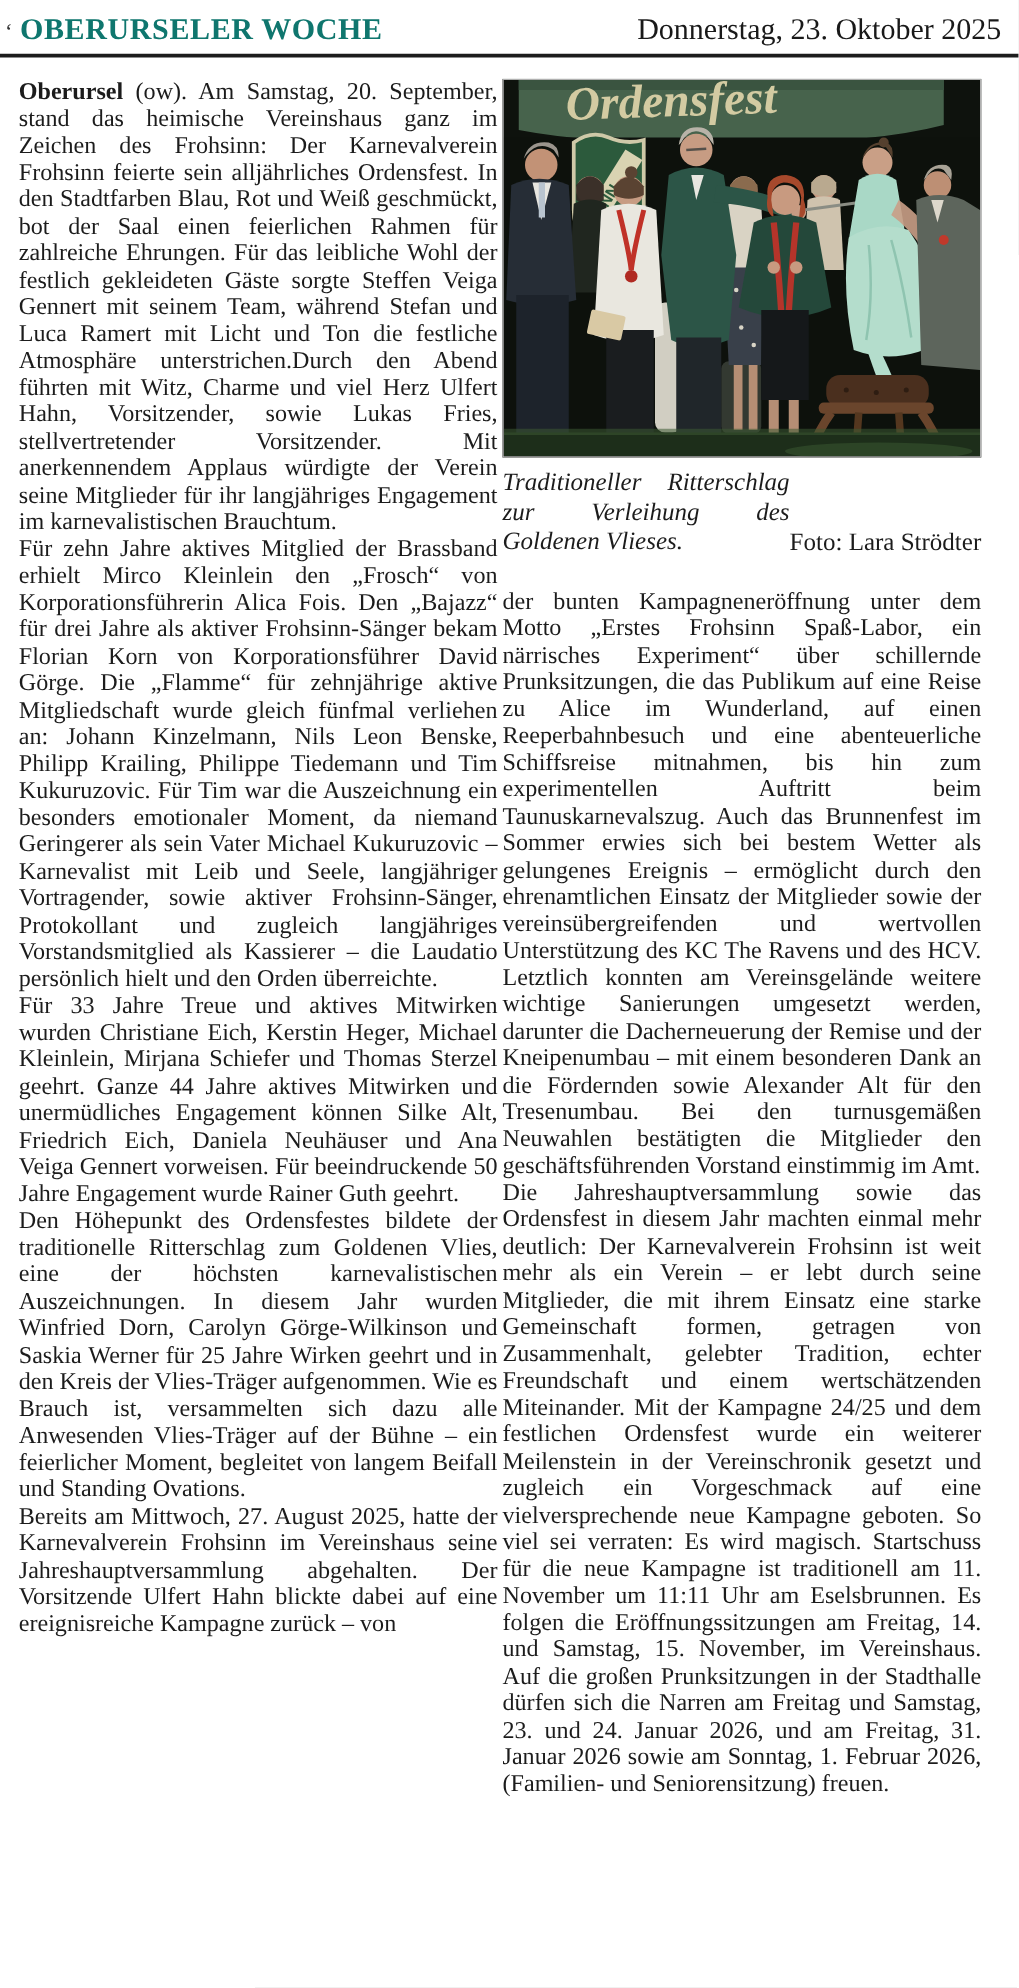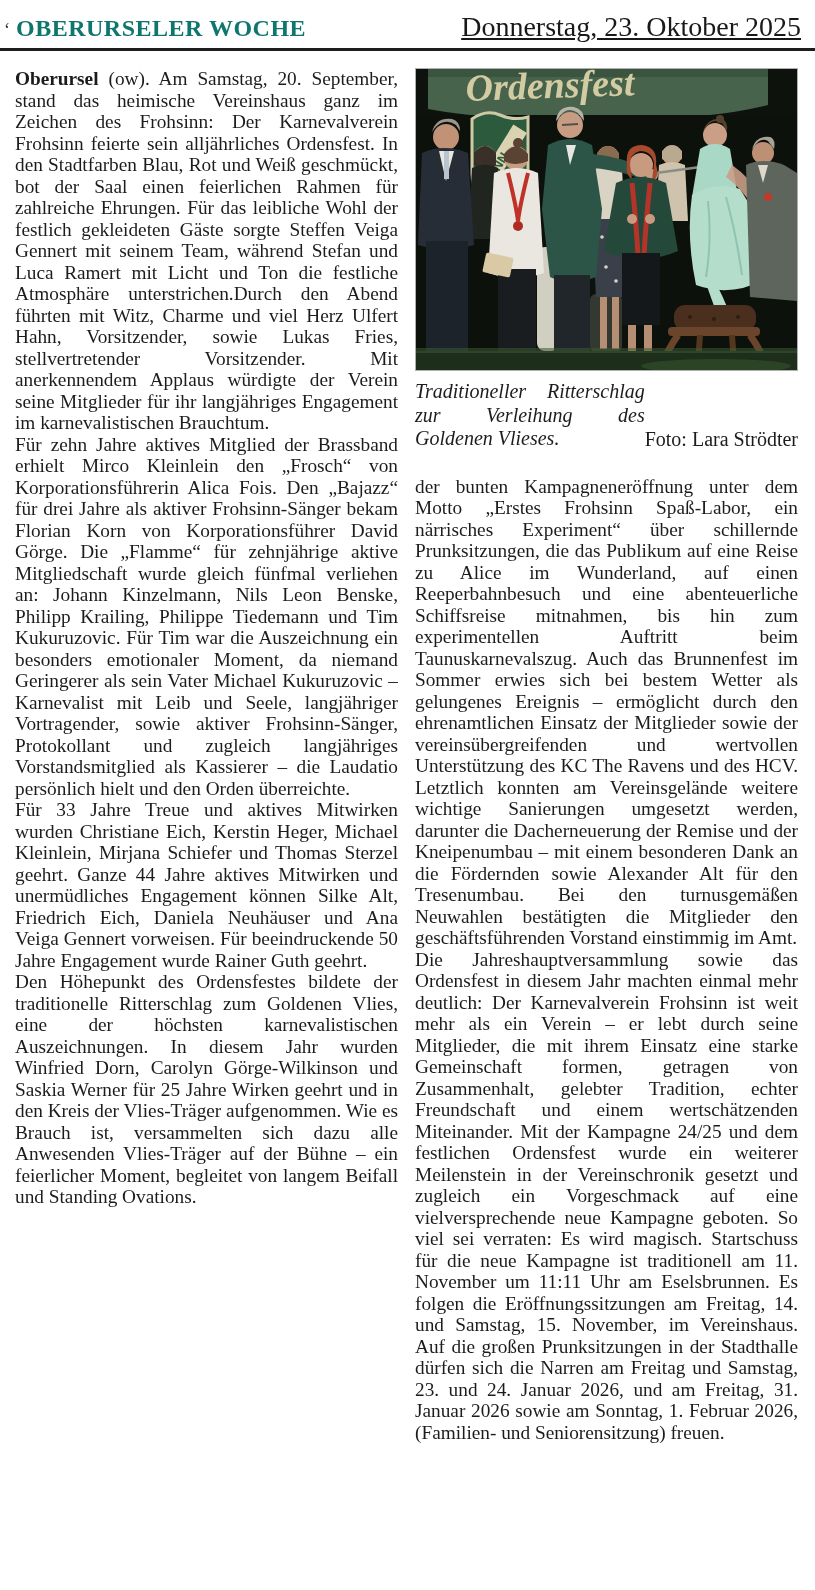--- a/index.html
+++ b/index.html
@@ -7,29 +7,29 @@
     position:relative;width:815px;height:1590px;margin:0 auto;
     background:#ffffff;overflow:hidden;
     font-family:"Liberation Serif",serif;color:#1c1c1c;
   }
   
   .masthead{display:flex;justify-content:space-between;align-items:baseline;
     padding:11px 14px 5px 4px;}
   .mast-left{display:flex;align-items:baseline;}
   .edge-mark{font-size:18px;color:#333;margin-right:6px;}
   .paper-name{font-weight:bold;font-size:24px;letter-spacing:.5px;color:#0f766e;}
-  .issue-date{font-size:28px;color:#191919;text-decoration:underline;}
+  .issue-date{font-size:24px;color:#191919;}
   .masthead-rule{border:0;border-top:3px solid #1d1d1d;margin:0;}
   
   .headline{
     margin:14px 16px 0 16px;font-size:46px;line-height:55px;font-weight:bold;
     letter-spacing:-1px;color:#0f0f0f;
   }
   
-  .columns{display:flex;gap:17px;padding:0 15px;margin-top:17px;height:1376px;overflow:hidden;}
+  .columns{display:flex;gap:4px;padding:0 15px;margin-top:17px;height:1376px;overflow:hidden;}
   .col{width:383px;font-size:19.3px;line-height:21.5px;text-align:justify;}
   .col p{margin:0;}
   .lead-in{font-weight:bold;}
   
   figure{margin:0;}
   .photo-frame{width:100%;height:303px;border:1px solid #b0b0b0;box-sizing:border-box;
     background:#0e120d;overflow:hidden;}
   .photo-frame svg{display:block;width:100%;height:100%;}
   .caption{font-size:20px;line-height:23.5px;font-style:italic;margin:9px 0 25px 0;
     text-align:justify;color:#1c1c1c;}
@@ -50,20 +50,21 @@
   <hr class="masthead-rule">
 
 
   <div class="columns">
 
     <div class="col">
       <p><span class="lead-in">Oberursel</span> <span>(ow). Am Samstag, 20. September, stand das heimische Vereinshaus ganz im Zeichen des Frohsinn: Der Karnevalverein Frohsinn feierte sein alljährliches Ordensfest. In den Stadtfarben Blau, Rot und Weiß geschmückt, bot der Saal einen feierlichen Rahmen für zahlreiche Ehrungen. Für das leibliche Wohl der festlich gekleideten Gäste sorgte Steffen Veiga Gennert mit seinem Team, während Stefan und Luca Ramert mit Licht und Ton die festliche Atmosphäre unterstrichen.Durch den Abend führten mit Witz, Charme und viel Herz Ulfert Hahn, Vorsitzender, sowie Lukas Fries, stellvertretender Vorsitzender. Mit anerkennendem Applaus würdigte der Verein seine Mitglieder für ihr langjähriges Engagement im karnevalistischen Brauchtum.</span></p>
       <p>Für zehn Jahre aktives Mitglied der Brassband erhielt Mirco Kleinlein den „Frosch“ von Korporationsführerin Alica Fois. Den „Bajazz“ für drei Jahre als aktiver Frohsinn-Sänger bekam Florian Korn von Korporationsführer David Görge. Die „Flamme“ für zehnjährige aktive Mitgliedschaft wurde gleich fünfmal verliehen an: Johann Kinzelmann, Nils Leon Benske, Philipp Krailing, Philippe Tiedemann und Tim Kukuruzovic. Für Tim war die Auszeichnung ein besonders emotionaler Moment, da niemand Geringerer als sein Vater Michael Kukuruzovic – Karnevalist mit Leib und Seele, langjähriger Vortragender, sowie aktiver Frohsinn-Sänger, Protokollant und zugleich langjähriges Vorstandsmitglied als Kassierer – die Laudatio persönlich hielt und den Orden überreichte.</p>
       <p>Für 33 Jahre Treue und aktives Mitwirken wurden Christiane Eich, Kerstin Heger, Michael Kleinlein, Mirjana Schiefer und Thomas Sterzel geehrt. Ganze 44 Jahre aktives Mitwirken und unermüdliches Engagement können Silke Alt, Friedrich Eich, Daniela Neuhäuser und Ana Veiga Gennert vorweisen. Für beeindruckende 50 Jahre Engagement wurde Rainer Guth geehrt.</p>
       <p>Den Höhepunkt des Ordensfestes bildete der traditionelle Ritterschlag zum Goldenen Vlies, eine der höchsten karnevalistischen Auszeichnungen. In diesem Jahr wurden Winfried Dorn, Carolyn Görge-Wilkinson und Saskia Werner für 25 Jahre Wirken geehrt und in den Kreis der Vlies-Träger aufgenommen. Wie es Brauch ist, versammelten sich dazu alle Anwesenden Vlies-Träger auf der Bühne – ein feierlicher Moment, begleitet von langem Beifall und Standing Ovations.</p>
+      <p>Bereits am Mittwoch, 27. August 2025, hatte der Karnevalverein Frohsinn im Vereinshaus seine Jahreshauptversammlung abgehalten. Der Vorsitzende Ulfert Hahn blickte dabei auf eine ereignisreiche Kampagne zurück – von</p>
     </div>
 
     <div class="col">
       <figure>
         <div class="photo-frame">
           <svg viewBox="0 0 381 301" preserveAspectRatio="none">
             <rect width="381" height="301" fill="#0e120d"></rect>
 
             <g>
               <path d="M12,0 H352 V36 Q290,52 182,50 Q74,52 12,40 Z" fill="#47634c"></path>

